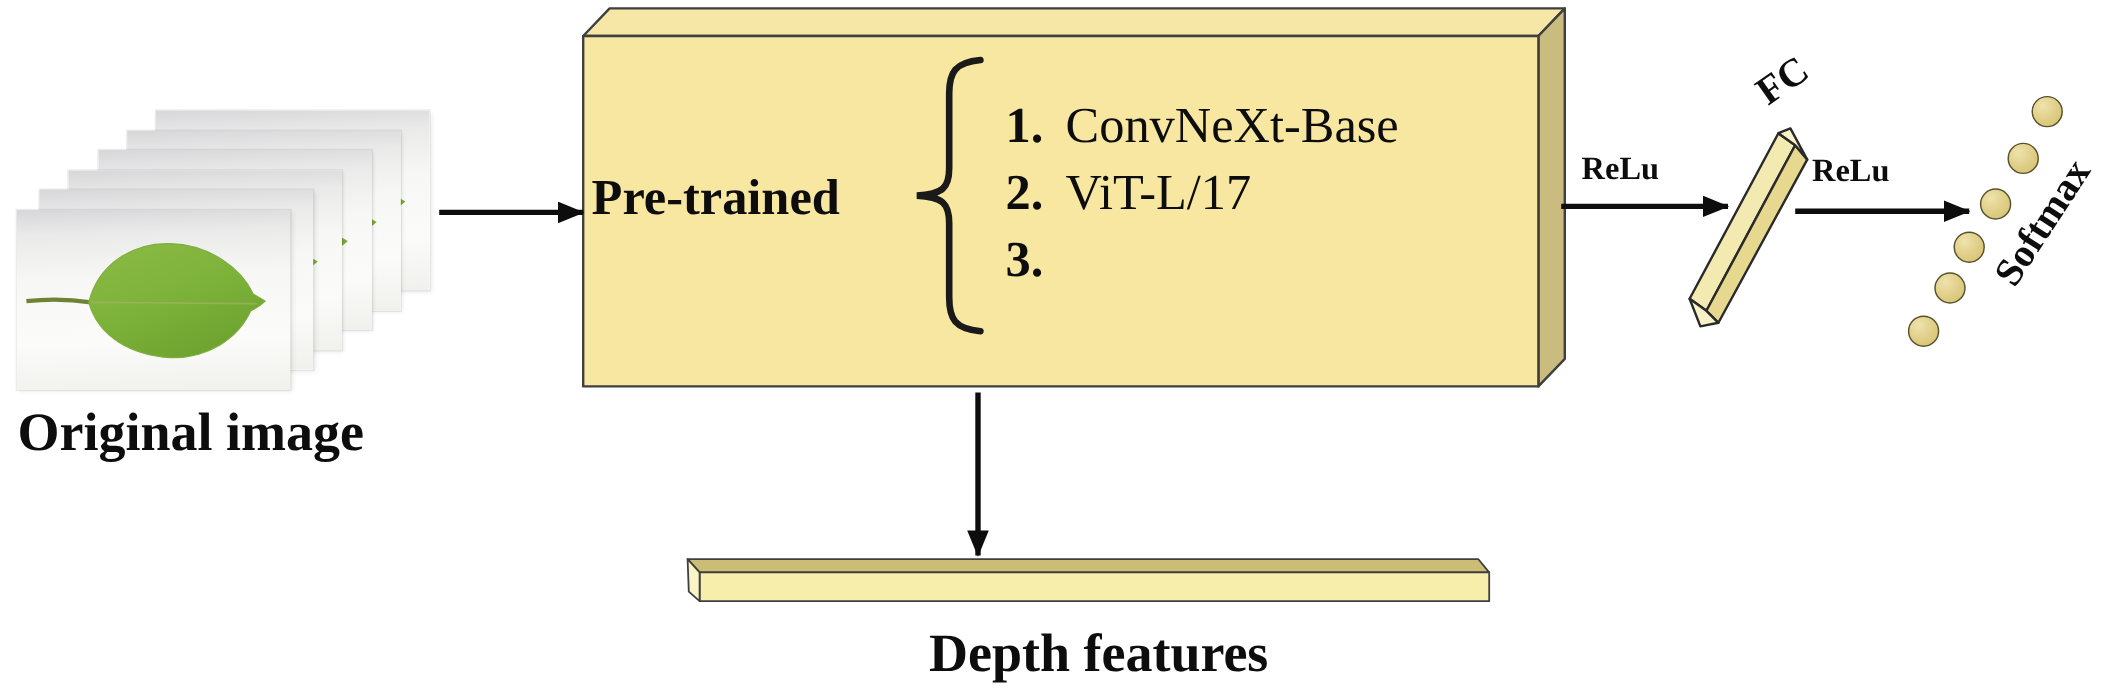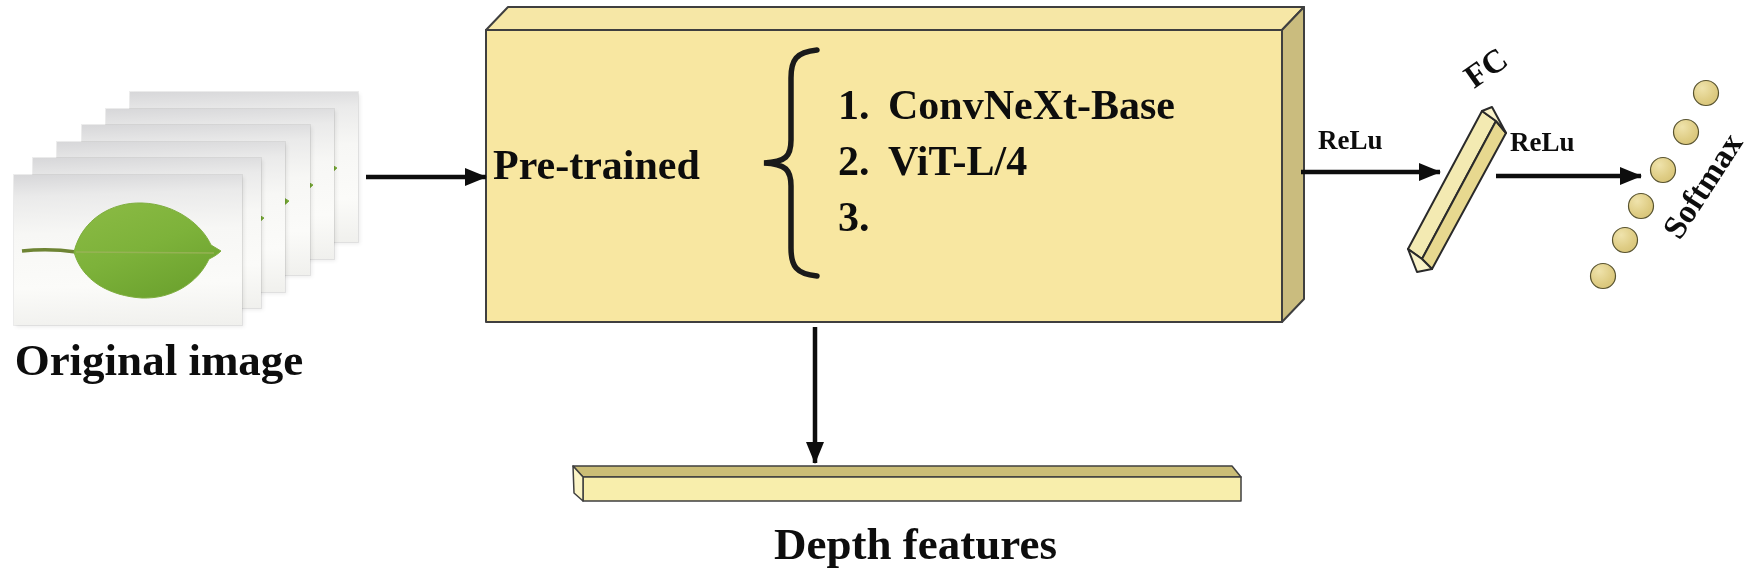--- a/index.html
+++ b/index.html
@@ -26,21 +26,21 @@
     font-size:45px;line-height:50px;text-align:center;
   }
   #pretrained-label{
     left:493px;top:139px;font-size:42px;line-height:52px;
   }
   #model-list{
     left:838px;top:77px;font-size:42px;line-height:56px;
   }
   .model-row{display:flex;}
   .model-num{display:inline-block;width:50px;font-weight:bold;}
-  .model-name{font-weight:bold;}
+  .model-name{font-weight:normal;}
   .relu{font-size:27px;line-height:36px;text-align:left;width:110px;}
   #relu1{left:1318px;top:122px;}
   #relu2{left:1510px;top:124px;}
   #fc-label{
     left:1486px;top:68px;font-size:33px;
     transform:translate(-50%,-50%) rotate(-35deg);
   }
   #softmax-label{
     left:1703px;top:186px;font-size:33px;
     transform:translate(-50%,-50%) rotate(-57deg);
@@ -158,21 +158,21 @@
 
   <div id="pretrained-label" class="abs lbl" style="z-index:20;">Pre-trained</div>
 
   <div id="model-list" class="abs" style="z-index:20;">
     <div class="model-row">
       <span class="model-num">1.</span>
       <span class="model-name">ConvNeXt-Base</span>
     </div>
     <div class="model-row">
       <span class="model-num">2.</span>
-      <span class="model-name">ViT-L/4</span>
+      <span class="model-name">ViT-L/17</span>
     </div>
     <div class="model-row">
       <span class="model-num">3.</span>
     </div>
   </div>
 
   <div id="relu1" class="abs lbl relu" style="z-index:20;">ReLu</div>
   <div id="fc-label" class="abs lbl" style="z-index:20;">FC</div>
   <div id="relu2" class="abs lbl relu" style="z-index:20;">ReLu</div>
   <div id="softmax-label" class="abs lbl" style="z-index:20;">Softmax</div>

